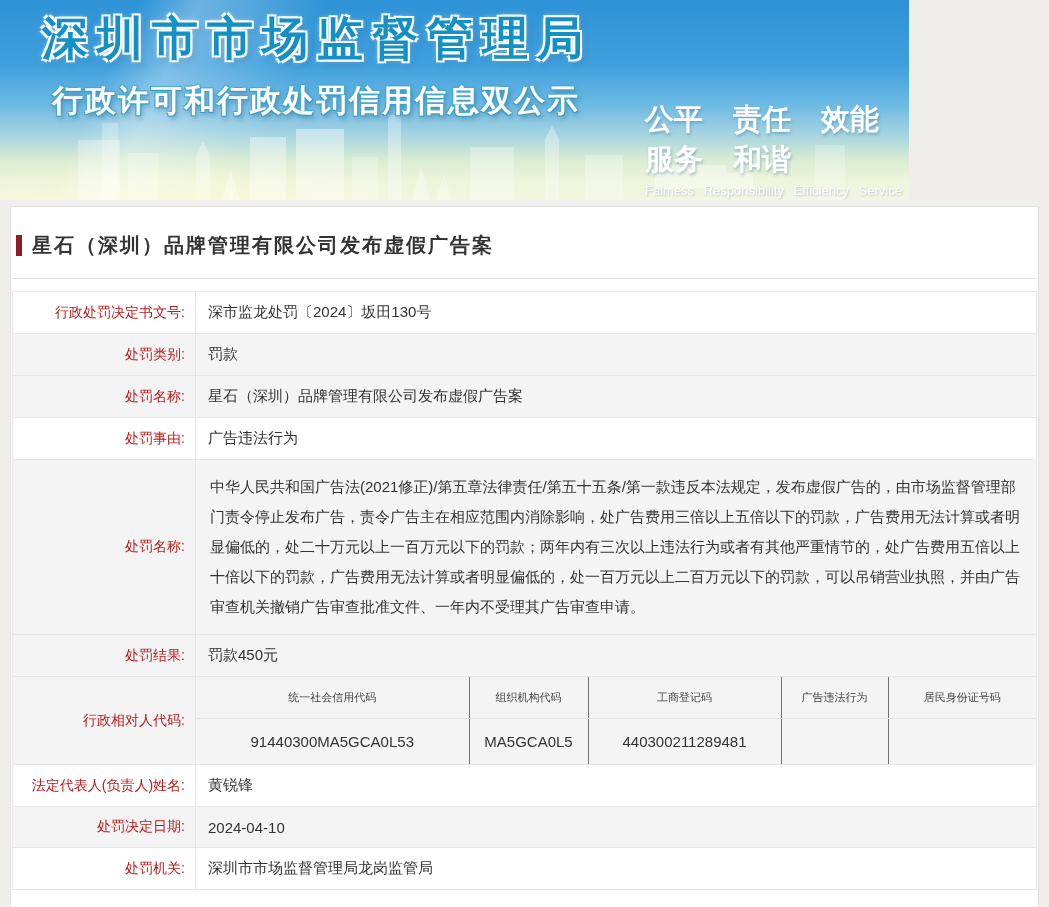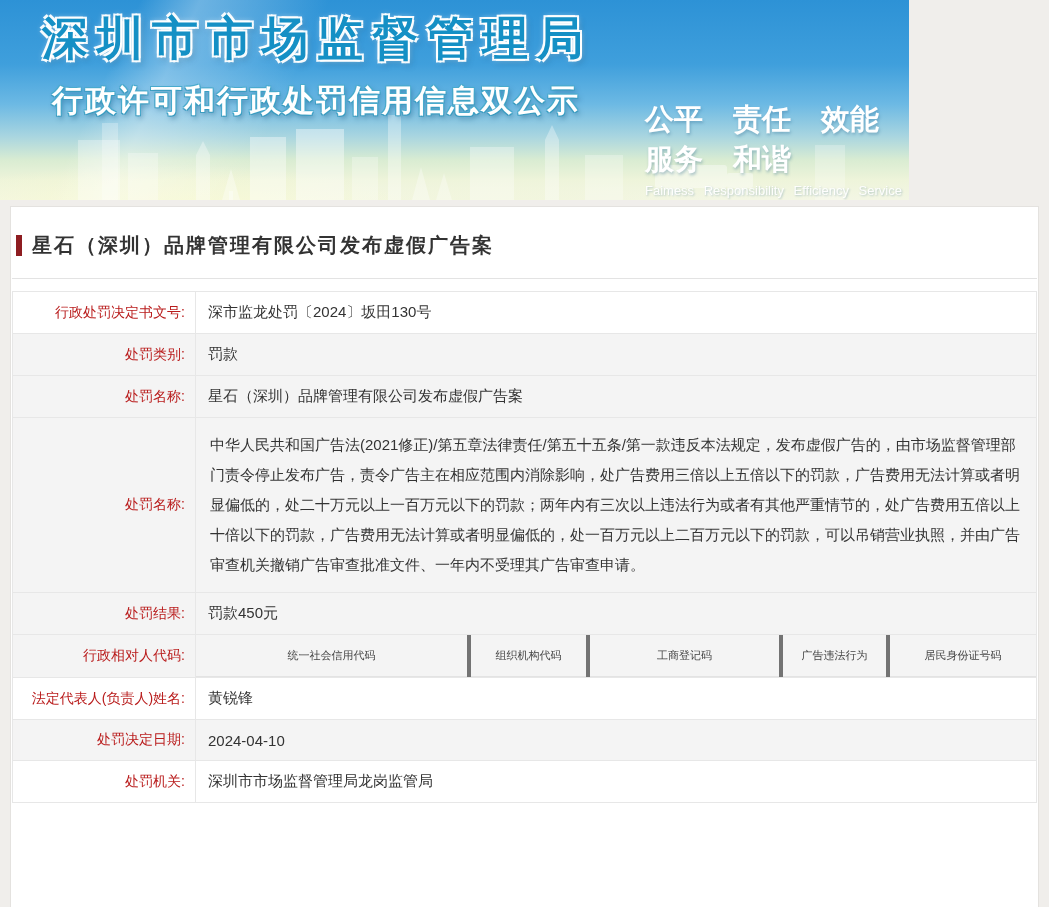--- a/index.html
+++ b/index.html
@@ -42,21 +42,21 @@
     table-layout:fixed; }
   table.info td { border:1px solid #e7e7e7; vertical-align:middle; }
   td.lbl { width:183px; text-align:right; padding:11px 10px 11px 6px;
     font-size:14px; color:#b91c1c; }
   td.val { text-align:left; padding:11px 12px; font-size:15px; color:#333; }
   tr.g { background:#f4f4f4; }
   td.val.basis { line-height:30px; padding:12px 14px; }
 
   td.codes-cell { padding:0; }
   table.codes { width:100%; border-collapse:collapse; }
-  table.codes td { border:none; border-left:4px solid #737373;
+  table.codes td { border:none; border-left:1px solid #737373;
     text-align:center; color:#444; padding:13px 6px; font-size:15px; }
   table.codes td:first-child { border-left:none; }
   table.codes tr.hdr td { border-bottom:1px solid #e3e3e3; font-size:11px;font-family:Liberation Mono, monospace; }
   table.codes tr.vals td { font-size:15px; color:#333; padding:14px 6px; }
   .w1{width:273px}.w2{width:119px}.w3{width:193px}.w4{width:107px}
 </style>
 </head>
 <body>
 
 <div class="banner">
@@ -126,39 +126,50 @@
       <td class="val">深市监龙处罚〔2024〕坂田130号</td>
     </tr>
     <tr class="g">
       <td class="lbl">处罚类别:</td>
       <td class="val">罚款</td>
     </tr>
     <tr class="g">
       <td class="lbl">处罚名称:</td>
       <td class="val">星石（深圳）品牌管理有限公司发布虚假广告案</td>
     </tr>
+    <tr>
+      <td class="lbl">处罚事由:</td>
+      <td class="val">广告违法行为</td>
+    </tr>
     <tr class="g">
       <td class="lbl">处罚名称:</td>
       <td class="val basis">中华人民共和国广告法(2021修正)/第五章法律责任/第五十五条/第一款违反本法规定，发布虚假广告的，由市场监督管理部门责令停止发布广告，责令广告主在相应范围内消除影响，处广告费用三倍以上五倍以下的罚款，广告费用无法计算或者明显偏低的，处二十万元以上一百万元以下的罚款；两年内有三次以上违法行为或者有其他严重情节的，处广告费用五倍以上十倍以下的罚款，广告费用无法计算或者明显偏低的，处一百万元以上二百万元以下的罚款，可以吊销营业执照，并由广告审查机关撤销广告审查批准文件、一年内不受理其广告审查申请。</td>
     </tr>
     <tr class="g">
       <td class="lbl">处罚结果:</td>
       <td class="val">罚款450元</td>
     </tr>
     <tr class="g">
       <td class="lbl">行政相对人代码:</td>
       <td class="val codes-cell">
         <table class="codes">
           <tbody>
                 <tr class="hdr">
             <td class="w1">统一社会信用代码</td>
             <td class="w2">组织机构代码</td>
             <td class="w3">工商登记码</td>
             <td class="w4">广告违法行为</td>
             <td>居民身份证号码</td>
+          </tr>
+          <tr class="vals">
+            <td>91440300MA5GCA0L53</td>
+            <td>MA5GCA0L5</td>
+            <td>440300211289481</td>
+            <td></td>
+            <td></td>
           </tr>
         </tbody>
             </table>
       </td>
     </tr>
     <tr>
       <td class="lbl">法定代表人(负责人)姓名:</td>
       <td class="val">黄锐锋</td>
     </tr>
     <tr class="g">

